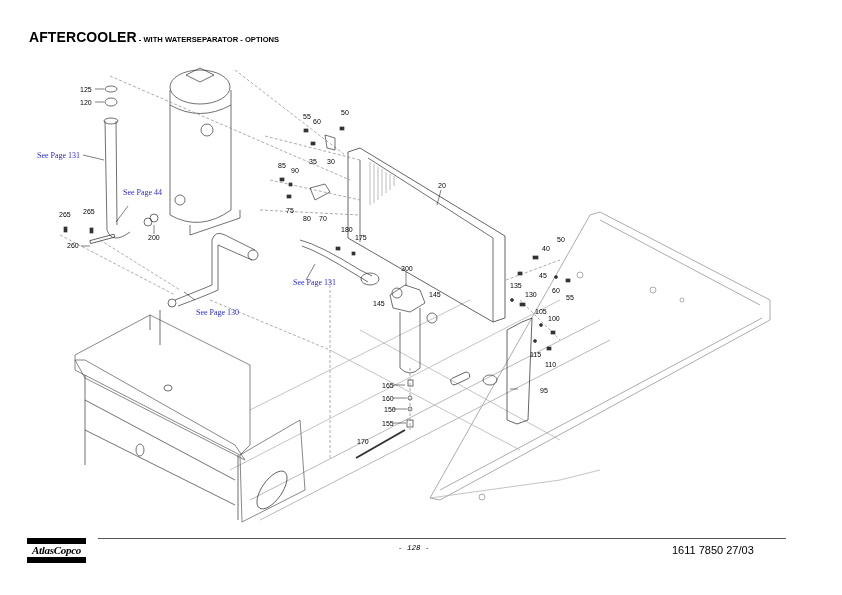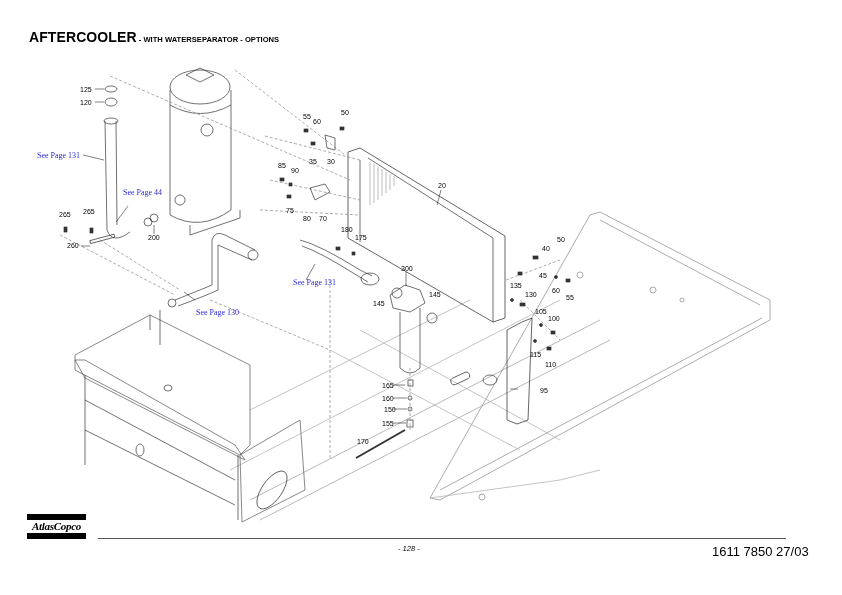--- a/index.html
+++ b/index.html
@@ -4,23 +4,23 @@
 <style>
   html, body { margin:0; padding:0; background:#ffffff; }
   body { width:842px; height:595px; position:relative; overflow:hidden; font-family:"Liberation Sans", sans-serif; }
   .title { position:absolute; left:29px; top:28px; font-weight:bold; color:#000; white-space:nowrap; }
   .title .main { font-size:14px; letter-spacing:0.1px; }
   .title .sub { font-size:7.6px; }
   svg.drawing { position:absolute; left:0; top:0; }
   .callout { font-family:"Liberation Sans", sans-serif; font-size:7px; fill:#000; }
   .ref { font-family:"Liberation Serif", serif; font-size:8px; fill:#2a2ad6; }
   .footer-rule { position:absolute; left:98px; top:538px; width:688px; height:1px; background:#555; }
-  .page-num { position:absolute; left:398px; top:544px; font-size:7.5px; font-style:italic; color:#000; }
-  .doc-code { position:absolute; left:712px; top:544px; font-size:13px; color:#000; }
-  .logo { position:absolute; left:27px; top:514px; width:59px; }
+  .page-num { position:absolute; left:398px; top:544px; font-size:7.5px; font-style:italic; color:#000;font-family:Liberation Mono, monospace; }
+  .doc-code { position:absolute; left:672px; top:544px; font-size:11px; color:#000; }
+  .logo { position:absolute; left:27px; top:538px; width:59px; }
   .logo .bar { height:6px; background:#000; }
   .logo .text { font-family:"Liberation Serif", serif; font-style:italic; font-weight:bold; font-size:11px; line-height:13px; text-align:center; color:#000; letter-spacing:-0.3px; }
 </style>
 </head>
 <body>
 
 <div class="title">
   <span class="main">AFTERCOOLER</span><span class="sub"> - WITH WATERSEPARATOR - OPTIONS</span>
 </div>
 

